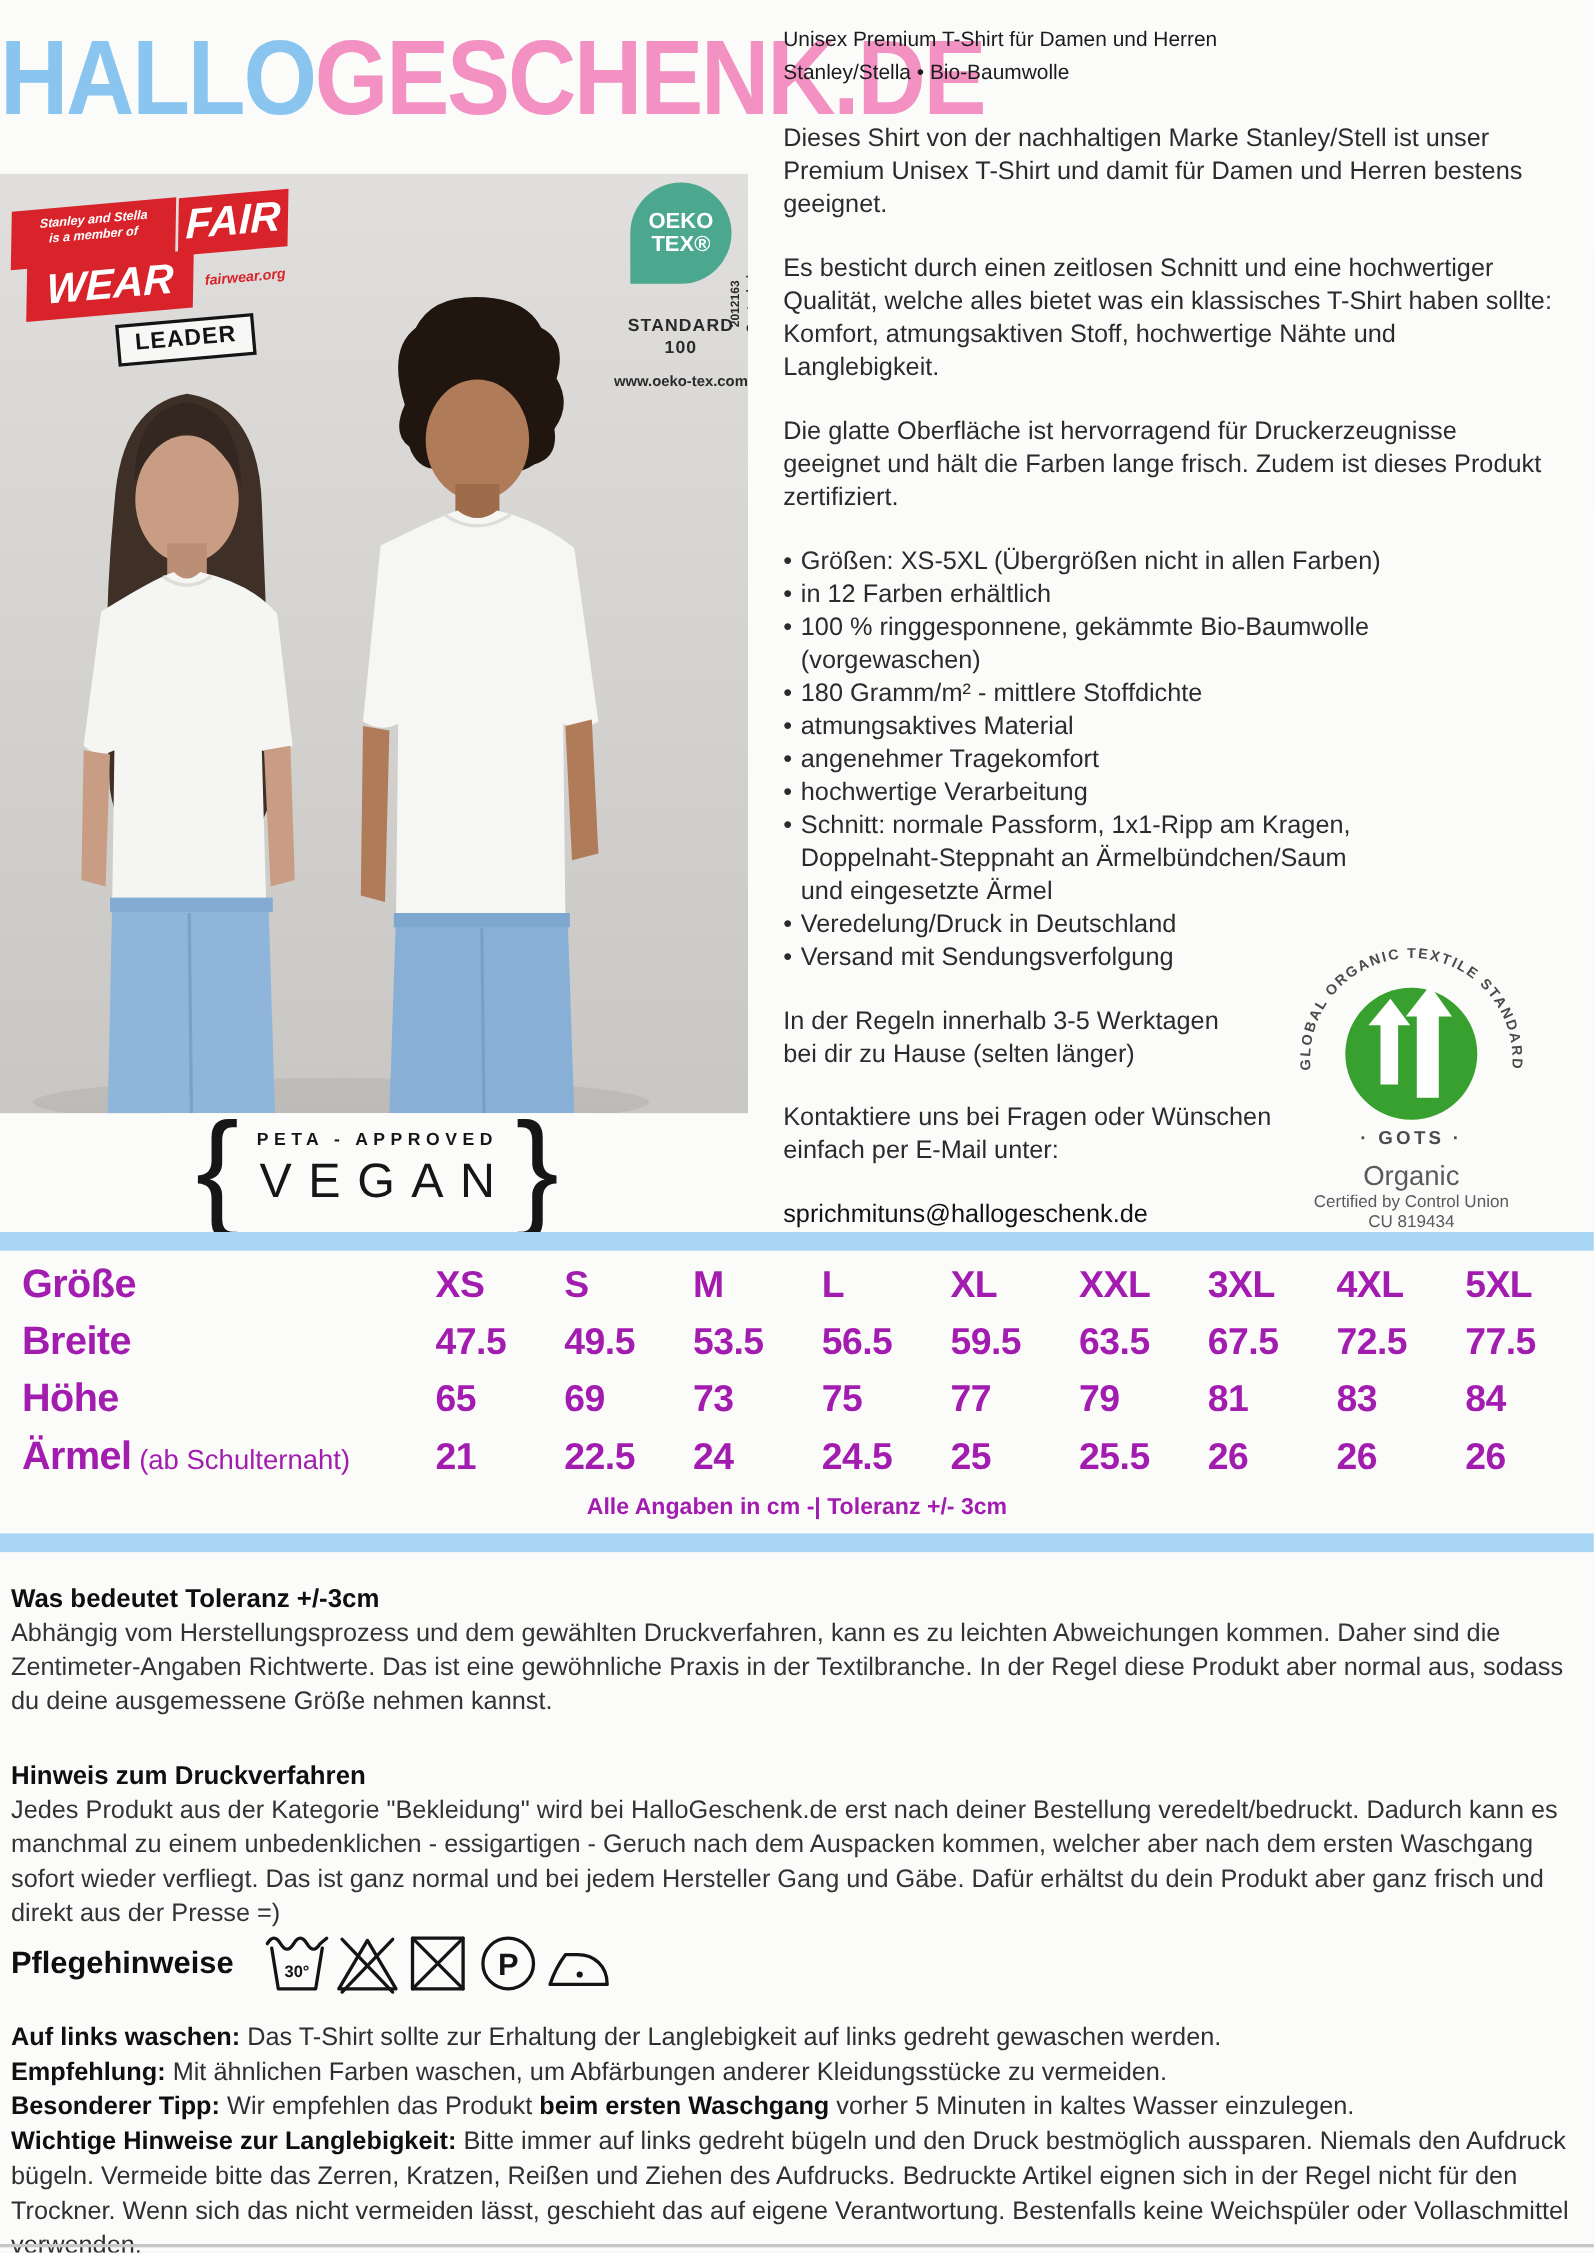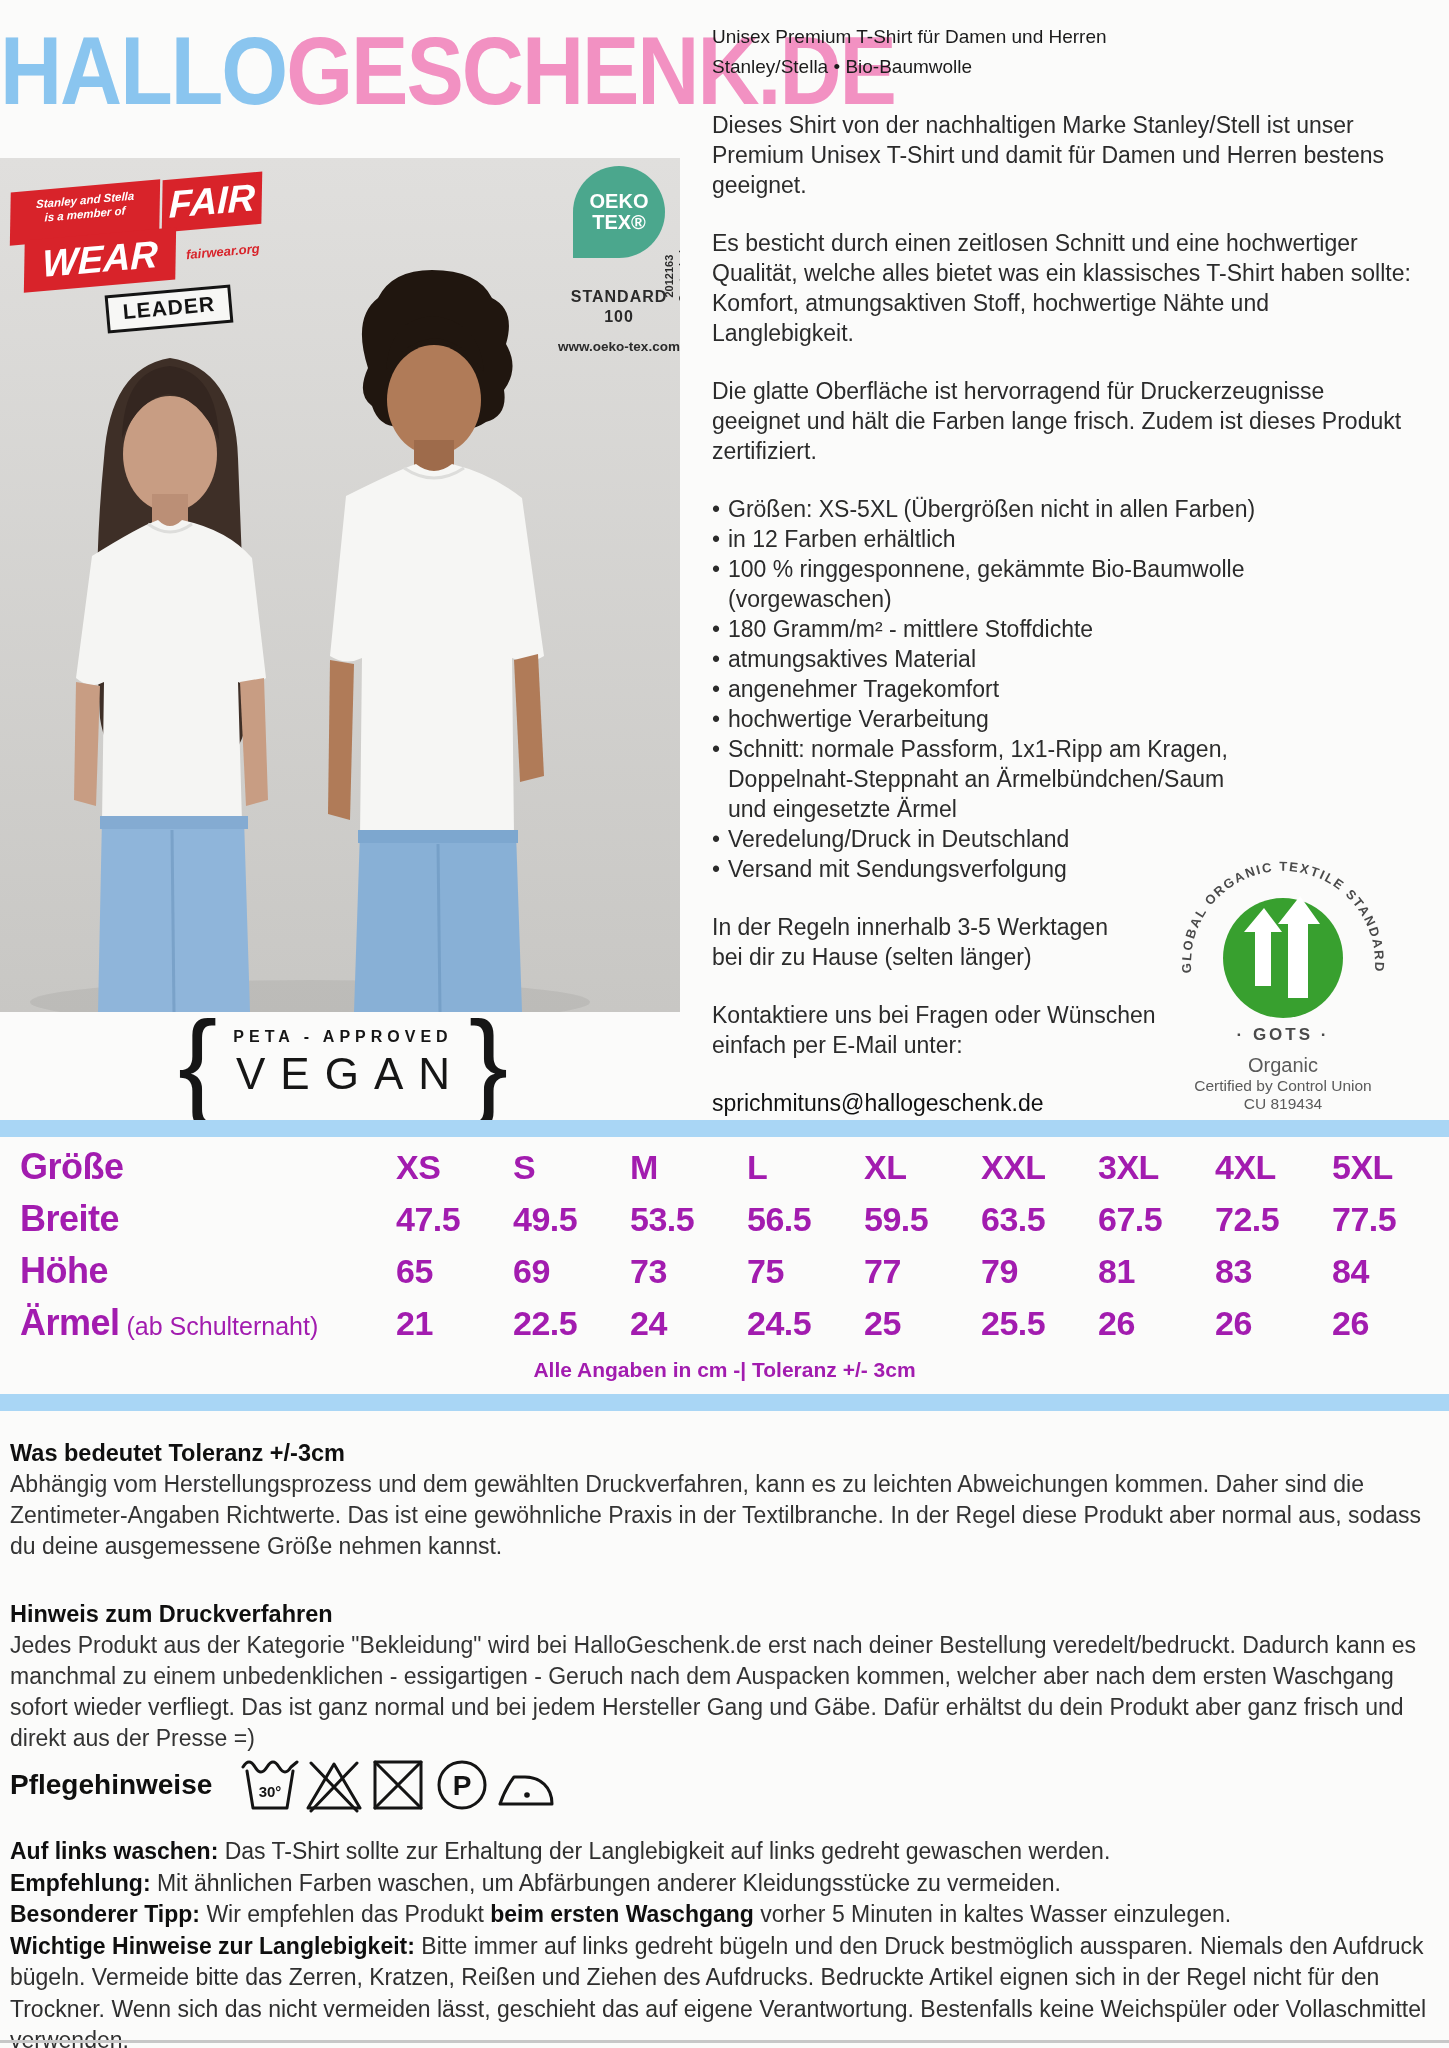--- a/index.html
+++ b/index.html
@@ -56,21 +56,21 @@
   .desc{position:absolute;left:712px;top:22px;width:700px;font-size:23px;line-height:30px;color:#2b2b2b;}
   .desc-title{font-weight:normal;color:#1b1b1b;font-size:19px;}
   .para{margin-top:28px;white-space:pre-line;}
   .bullets{margin:28px 0 0;padding:0;list-style:none;}
   .bullets li{padding-left:16px;position:relative;white-space:pre-line;}
   .bullets li::before{content:"•";position:absolute;left:0;top:0;}
   .email{margin-top:28px;font-weight:normal;color:#111;}
 
   
   .gots{position:absolute;left:1168px;top:840px;width:230px;text-align:center;color:#5a5a5a;}
-  .gots-l1{font-size:20px;margin-top:0;text-align:center;}
+  .gots-l1{font-size:25px;margin-top:0;text-align:center;}
   .gots-l2{font-size:15.5px;} .gots-l3{font-size:15.5px;}
 
   
   .bar{position:absolute;left:0;width:1449px;height:17px;background:#A9D6F5;}
   .bar1{top:1120px;} .bar2{top:1394px;}
 
   
   .sizes{position:absolute;left:0;top:1146px;width:1449px;color:#a21caf;}
   .trow{display:grid;grid-template-columns:376px repeat(9,117px);align-items:baseline;
         padding-left:20px;height:52px;font-weight:bold;font-size:34px;letter-spacing:-0.5px;}

